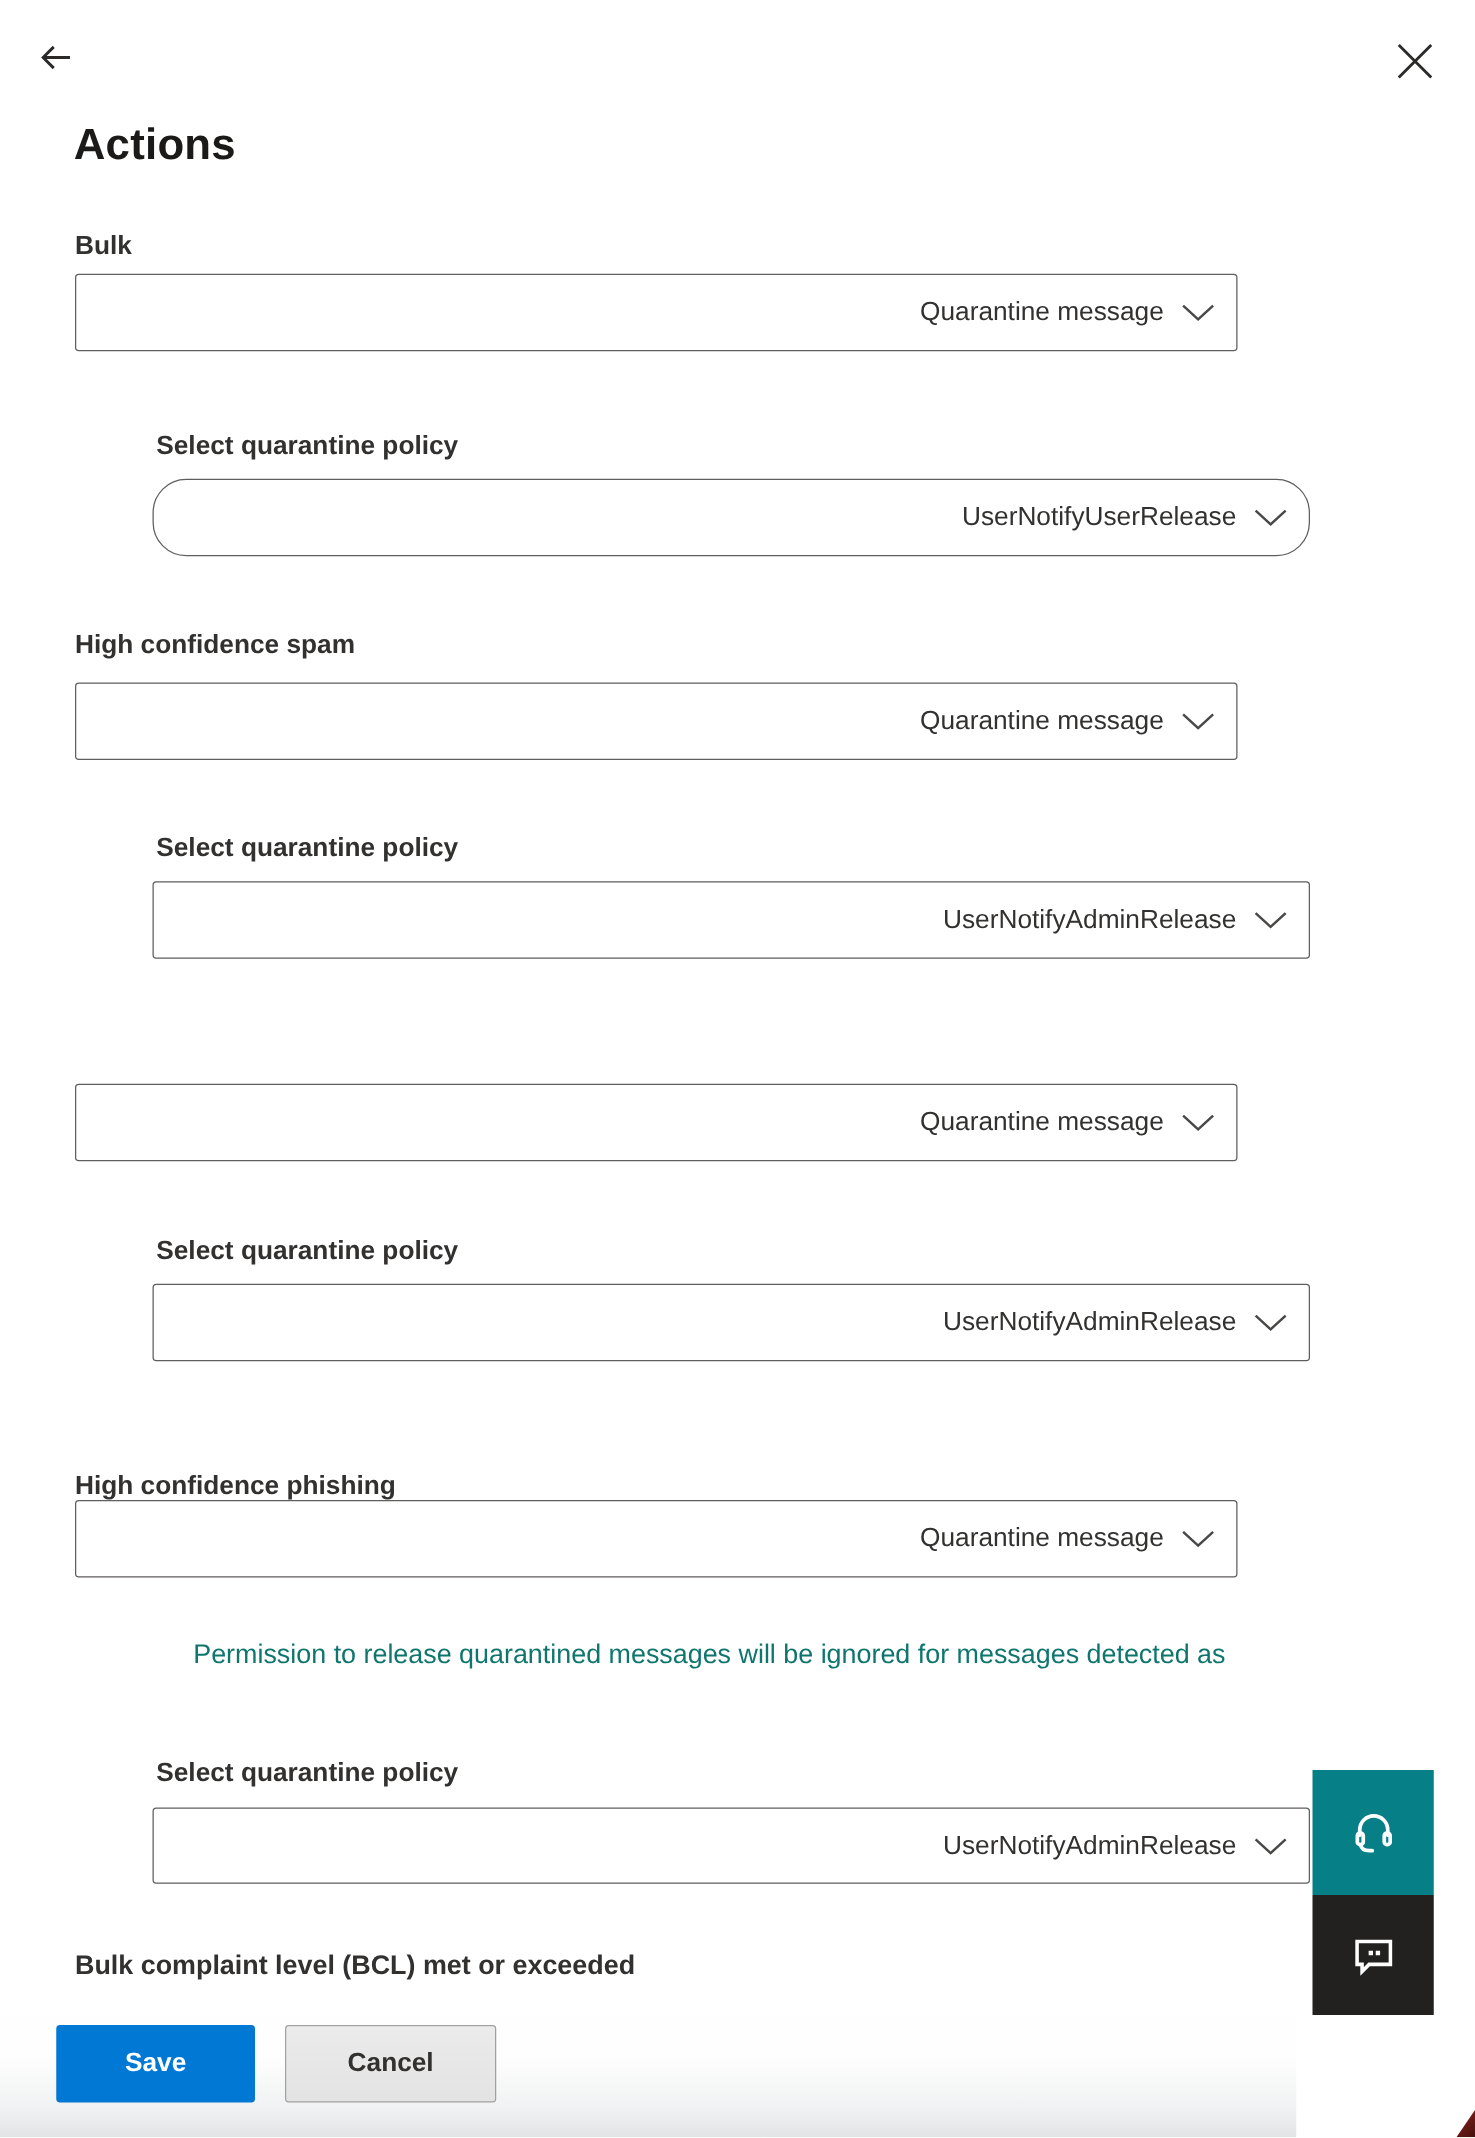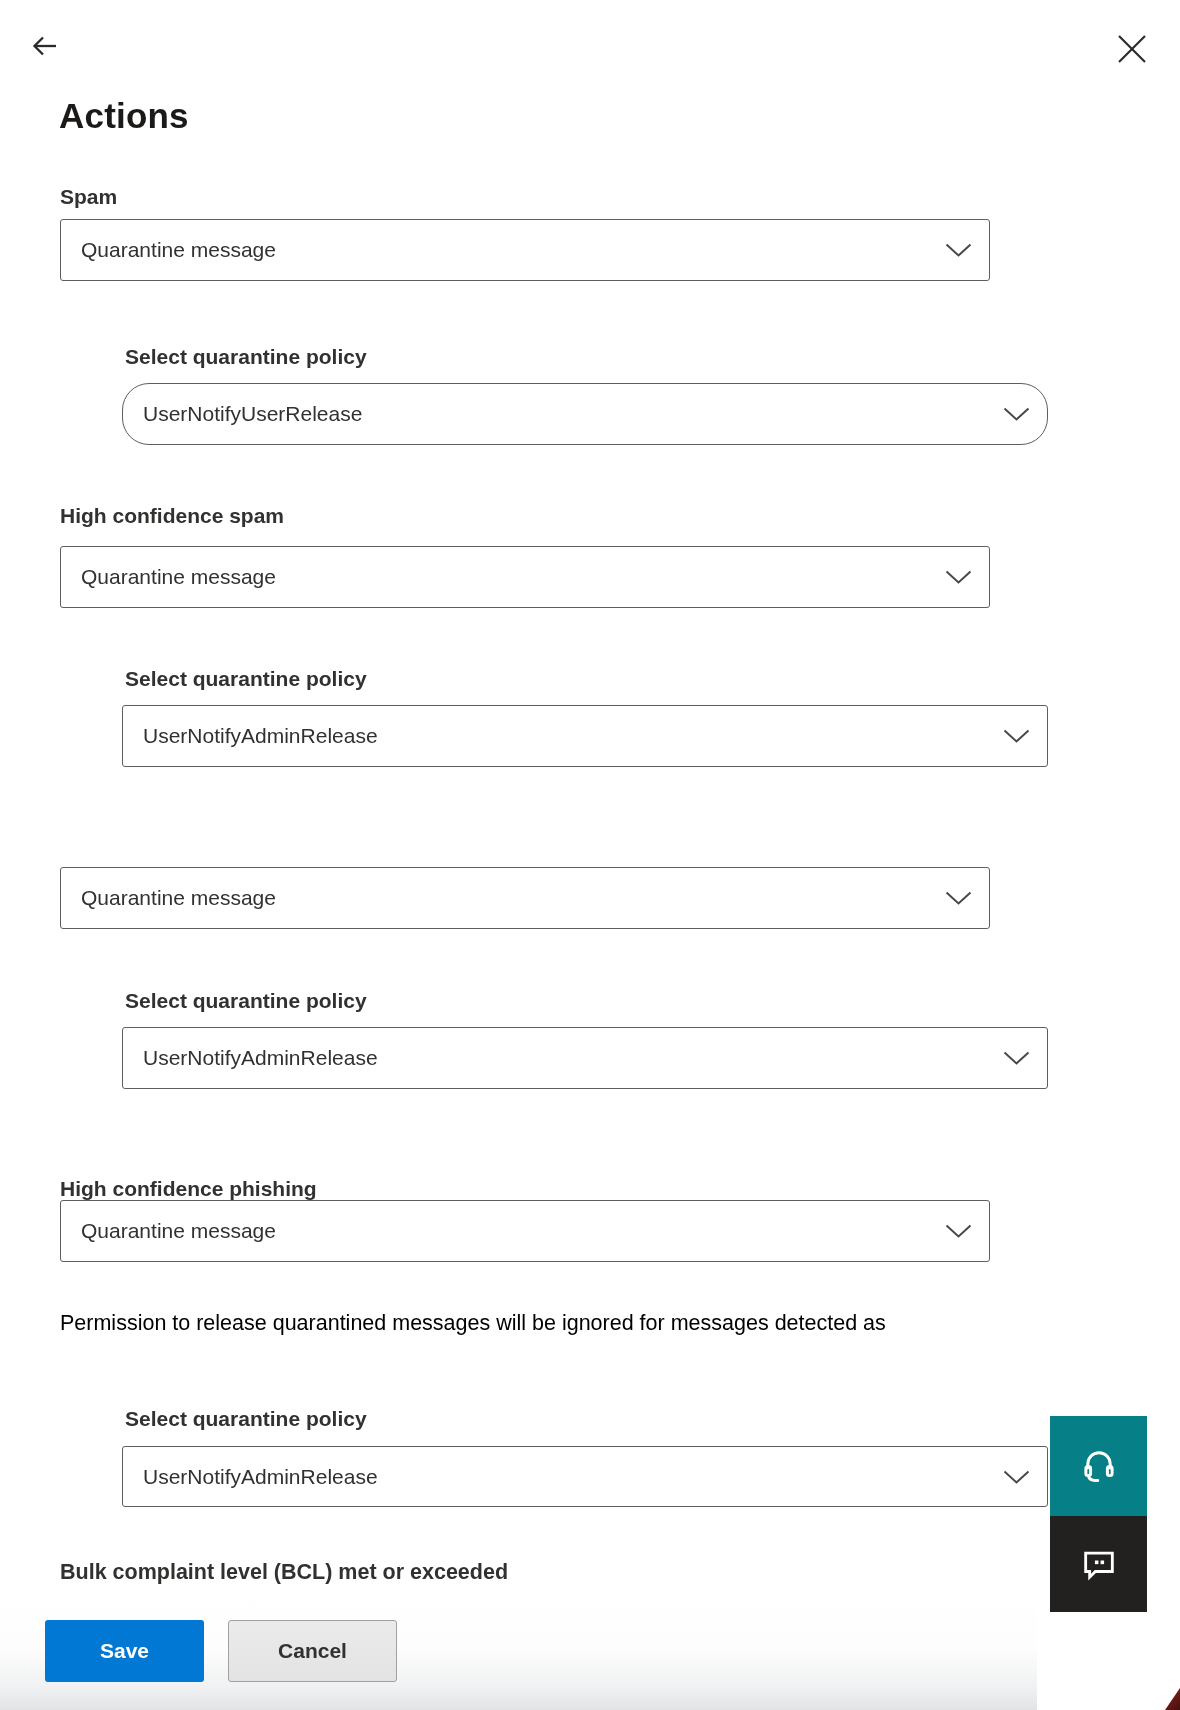--- a/index.html
+++ b/index.html
@@ -14,29 +14,29 @@
   .page-title {
     position:absolute; left:59px; top:96px; font-size:35px; font-weight:700;
     color:#1b1a19; letter-spacing:0.2px;
   }
   .field-label {
     position:absolute; font-size:21px; font-weight:700; color:#323130;
   }
   .combobox {
     position:absolute; height:62px; box-sizing:border-box; background:#ffffff;
     border:1.5px solid #605e5c; border-radius:3px; display:flex; align-items:center;
-    padding:0 58px 0 20px; cursor:pointer;
+    padding:0 58px 0 20px; cursor:pointer;justify-content:flex-end;
   }
   .combobox .value { font-size:21px; color:#323130; white-space:nowrap; overflow:hidden; }
   .chevron { position:absolute; right:17px; top:50%; transform:translateY(-50%); line-height:0; }
   .lvl1 { left:60px;  width:930px; }
   .lvl2 { left:122px; width:926px; }
   .note {
     position:absolute; left:60px; top:1305px; width:1015px; font-size:21.5px;
-    line-height:37px; color:#000000;
+    line-height:37px; color:#0f766e;text-align:center;
   }
   .clipped-label {
     position:absolute; left:60px; top:1560px; height:30px; overflow:hidden;
     font-size:21.5px; font-weight:700; color:#323130; white-space:nowrap;
   }
   .footer {
     position:absolute; left:0; top:1588px; width:1037px; height:122px;
     background:linear-gradient(180deg,#ffffff 0%,#fdfdfd 50%,#f0f1f2 82%,#e1e3e5 100%);
     z-index:5;
   }
@@ -79,21 +79,21 @@
     <span style="line-height:0;">
       <svg width="28" height="28" viewBox="0 0 28 28" fill="none" stroke="#2b2a29" stroke-width="2.2">
         <path d="M1 1 L27 27"></path>
           <path d="M27 1 L1 27"></path>
       </svg>
     </span>
   </button>
 
   <div class="page-title">Actions</div>
 
-  <div class="field-label" style="left:60px;top:185px;">Spam</div>
+  <div class="field-label" style="left:60px;top:185px;">Bulk</div>
   <div class="combobox lvl1" style="top:219px;">
     <span class="value">Quarantine message</span>
     <span class="chevron">
       <svg width="27" height="15" viewBox="0 0 27 15" fill="none" stroke="#4a4846" stroke-width="2">
           <path d="M1.5 2 L13.5 13 L25.5 2"></path>
         </svg>
     </span>
   </div>
 
   <div class="field-label" style="left:125px;top:345px;">Select quarantine policy</div>

